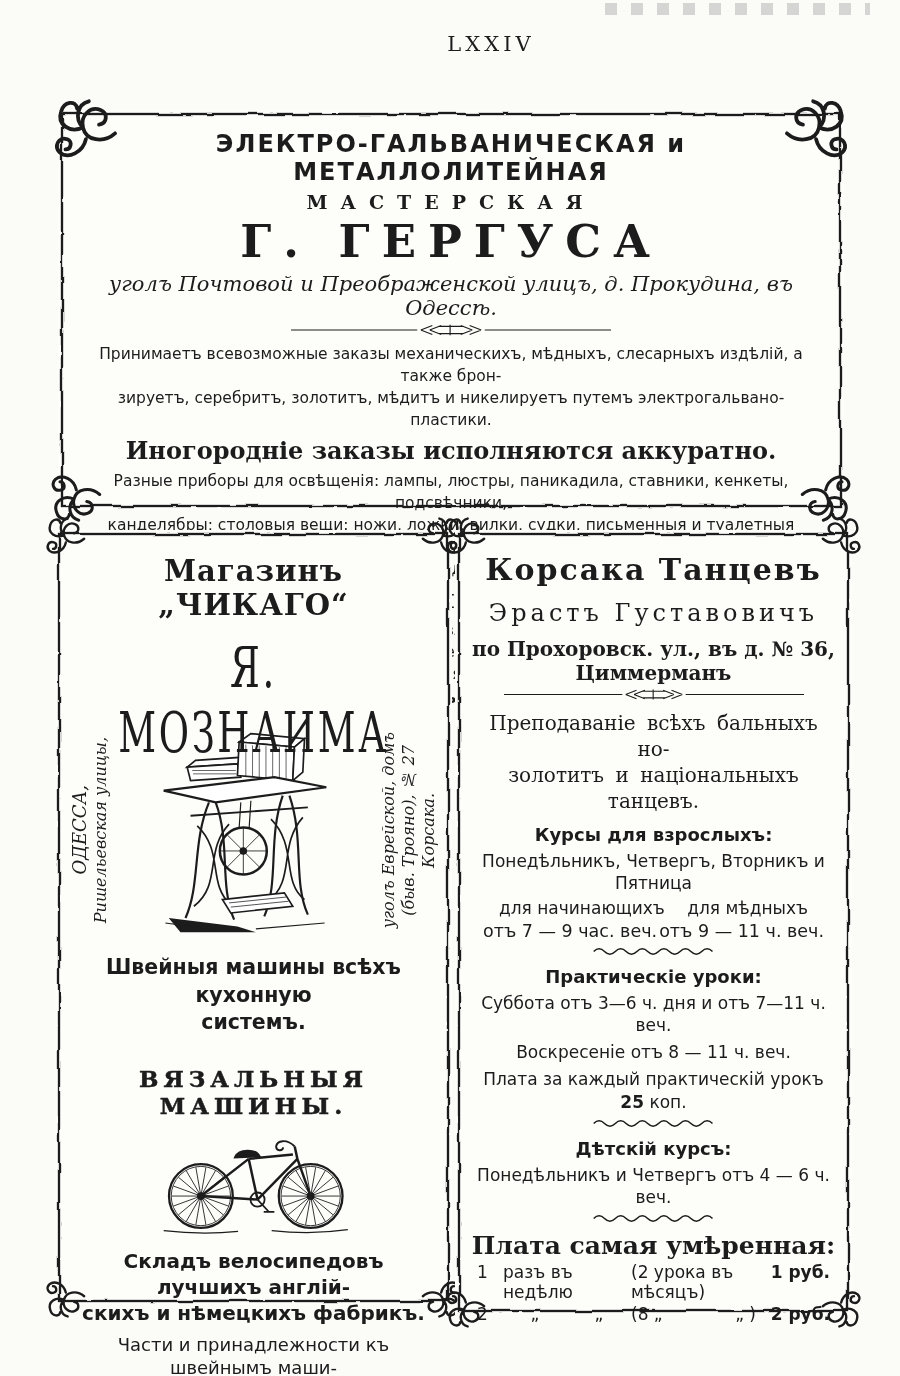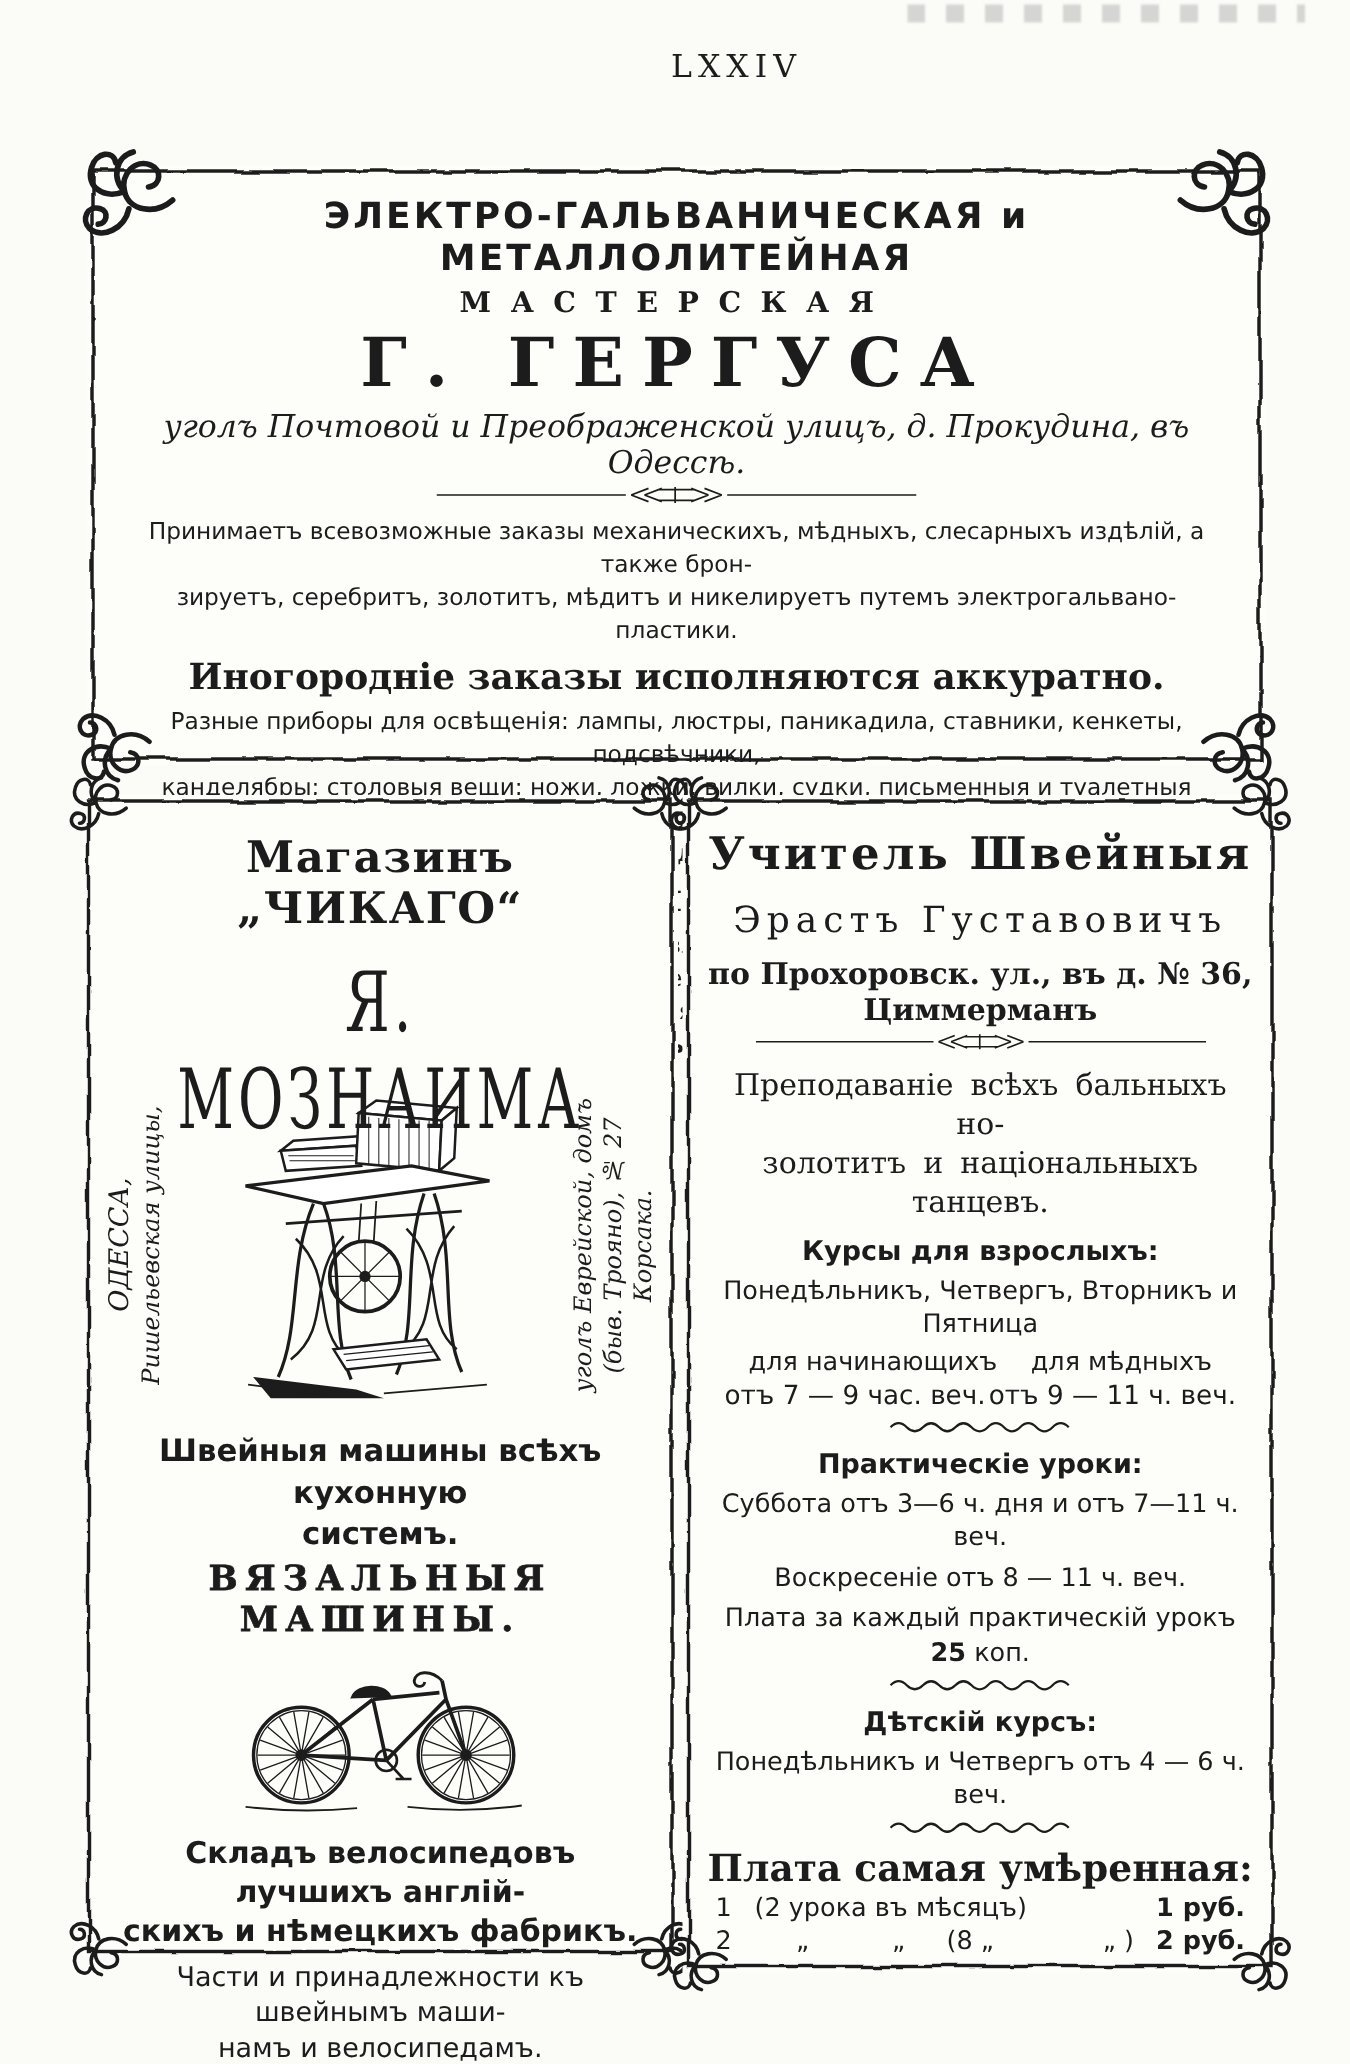--- a/index.html
+++ b/index.html
@@ -44,21 +44,21 @@
   #chicago .content{padding:24px 14px 0;}
   .c-store{font:bold 29px "DejaVu Serif",serif;letter-spacing:1px;}
   .c-owner-wrap{margin-top:14px;height:62px;}
   .c-owner{display:inline-block;font:42px "DejaVu Serif",serif;letter-spacing:3px;
     transform:scale(.88,1.32);transform-origin:center top;}
   .machine-row{display:flex;align-items:center;justify-content:space-between;margin-top:10px;height:244px;}
   .vcol{display:flex;align-items:center;gap:1px;height:100%;}
   .vtext{writing-mode:vertical-rl;transform:rotate(180deg);
     font:italic 16px "DejaVu Serif",serif;white-space:nowrap;align-self:center;}
   .c-sewing{font:bold 20.5px "DejaVu Sans",sans-serif;line-height:1.35;white-space:pre-line;margin-top:2px;}
-  .c-knitting{font:bold 23px "DejaVu Serif",serif;letter-spacing:5px;margin-top:2px;
+  .c-knitting{font:bold 23px "DejaVu Serif",serif;letter-spacing:5px;margin-top:28px;
     -webkit-text-stroke:.5px #1c1c1c;}
   .c-bike{margin-top:8px;}
   .c-depot,.c-sale{font:bold 20px "DejaVu Sans",sans-serif;line-height:1.3;white-space:pre-line;margin-top:9px;}
   .c-parts,.c-repair{font:18px "DejaVu Sans",sans-serif;line-height:1.3;white-space:pre-line;margin-top:7px;}
 
   
   #zorn{left:455px;top:530px;width:397px;height:785px;}
   #zorn .content{padding:22px 14px 0;}
   .z-title{font:bold 30px "DejaVu Serif",serif;letter-spacing:2px;}
   .z-first{font:24px "DejaVu Serif",serif;letter-spacing:4px;margin-top:12px;}
@@ -250,21 +250,21 @@
     <svg class="curl tr" width="46" height="44">
         <use href="#curl" width="46" height="44"></use>
       </svg>
     <svg class="curl bl" width="46" height="44">
         <use href="#curl" width="46" height="44"></use>
       </svg>
     <svg class="curl br" width="46" height="44">
         <use href="#curl" width="46" height="44"></use>
       </svg>
     <div class="content">
-      <div class="z-title">Учитель Швейныя</div>
+      <div class="z-title">Корсака Танцевъ</div>
       <div class="z-first">Эрастъ Густавовичъ</div>
       <div class="z-address">по Прохоровск. ул., въ д. № 36, Циммерманъ</div>
       <svg class="orn-div" width="300" height="15" viewBox="0 0 360 18">
           <use href="#orn-div"></use>
         </svg>
       <div class="z-intro">Преподаваніе всѣхъ бальныхъ но-
 золотитъ и національныхъ танцевъ.</div>
       <div class="z-h">Курсы для взрослыхъ:</div>
       <div class="z-body">Понедѣльникъ, Четвергъ, Вторникъ и Пятница</div>
       <div class="z-cols">
@@ -287,20 +287,21 @@
         </svg>
       <div class="z-h">Дѣтскій курсъ:</div>
       <div class="z-body">Понедѣльникъ и Четвергъ отъ 4 — 6 ч. веч.</div>
       <svg class="wavy-div" width="130" height="9" viewBox="0 0 140 10">
           <use href="#wavy"></use>
         </svg>
       <div class="z-price-h">Плата самая умѣренная:</div>
 
       <div class="prow">
         <span class="pn">1</span>
+        <span class="pw">разъ въ недѣлю</span>
         <span class="pp">(2 урока въ мѣсяцъ)</span>
         <span class="pr">1 руб.</span>
       </div>
       <div class="prow">
         <span class="pn">2</span>
         <span class="pw two">
           <span>„</span>
           <span>„</span>
         </span>
         <span class="pp two">

